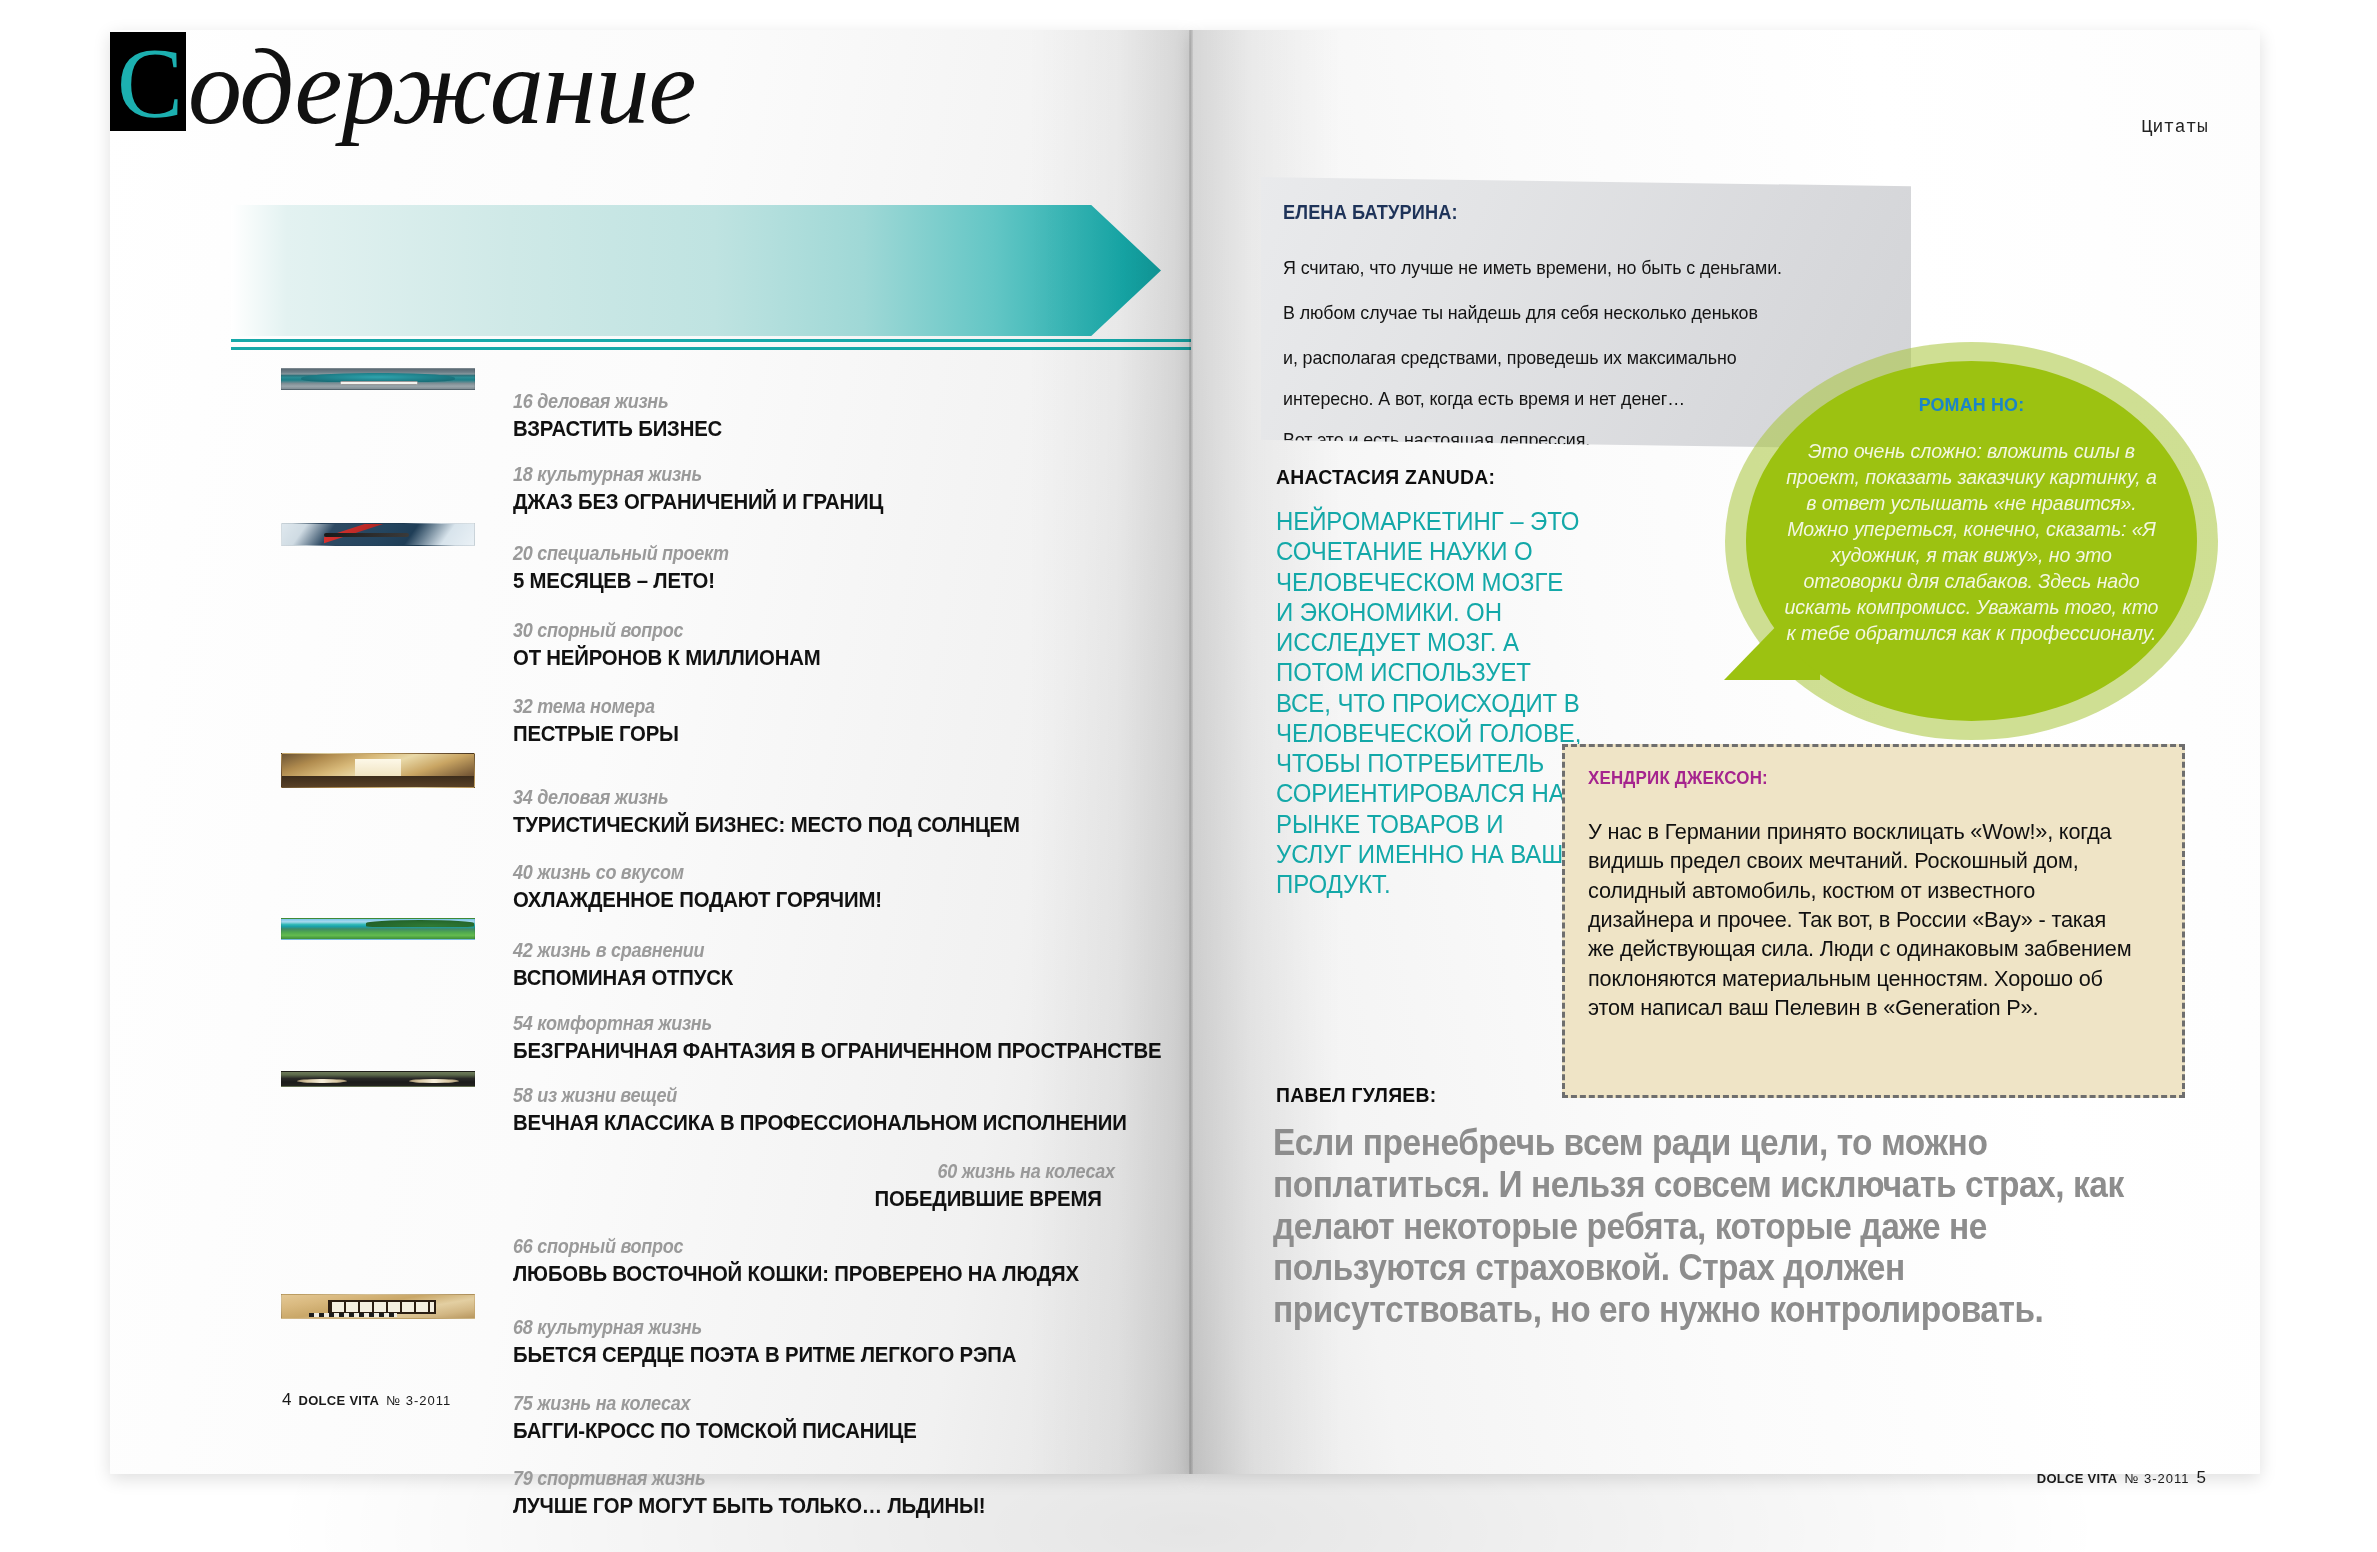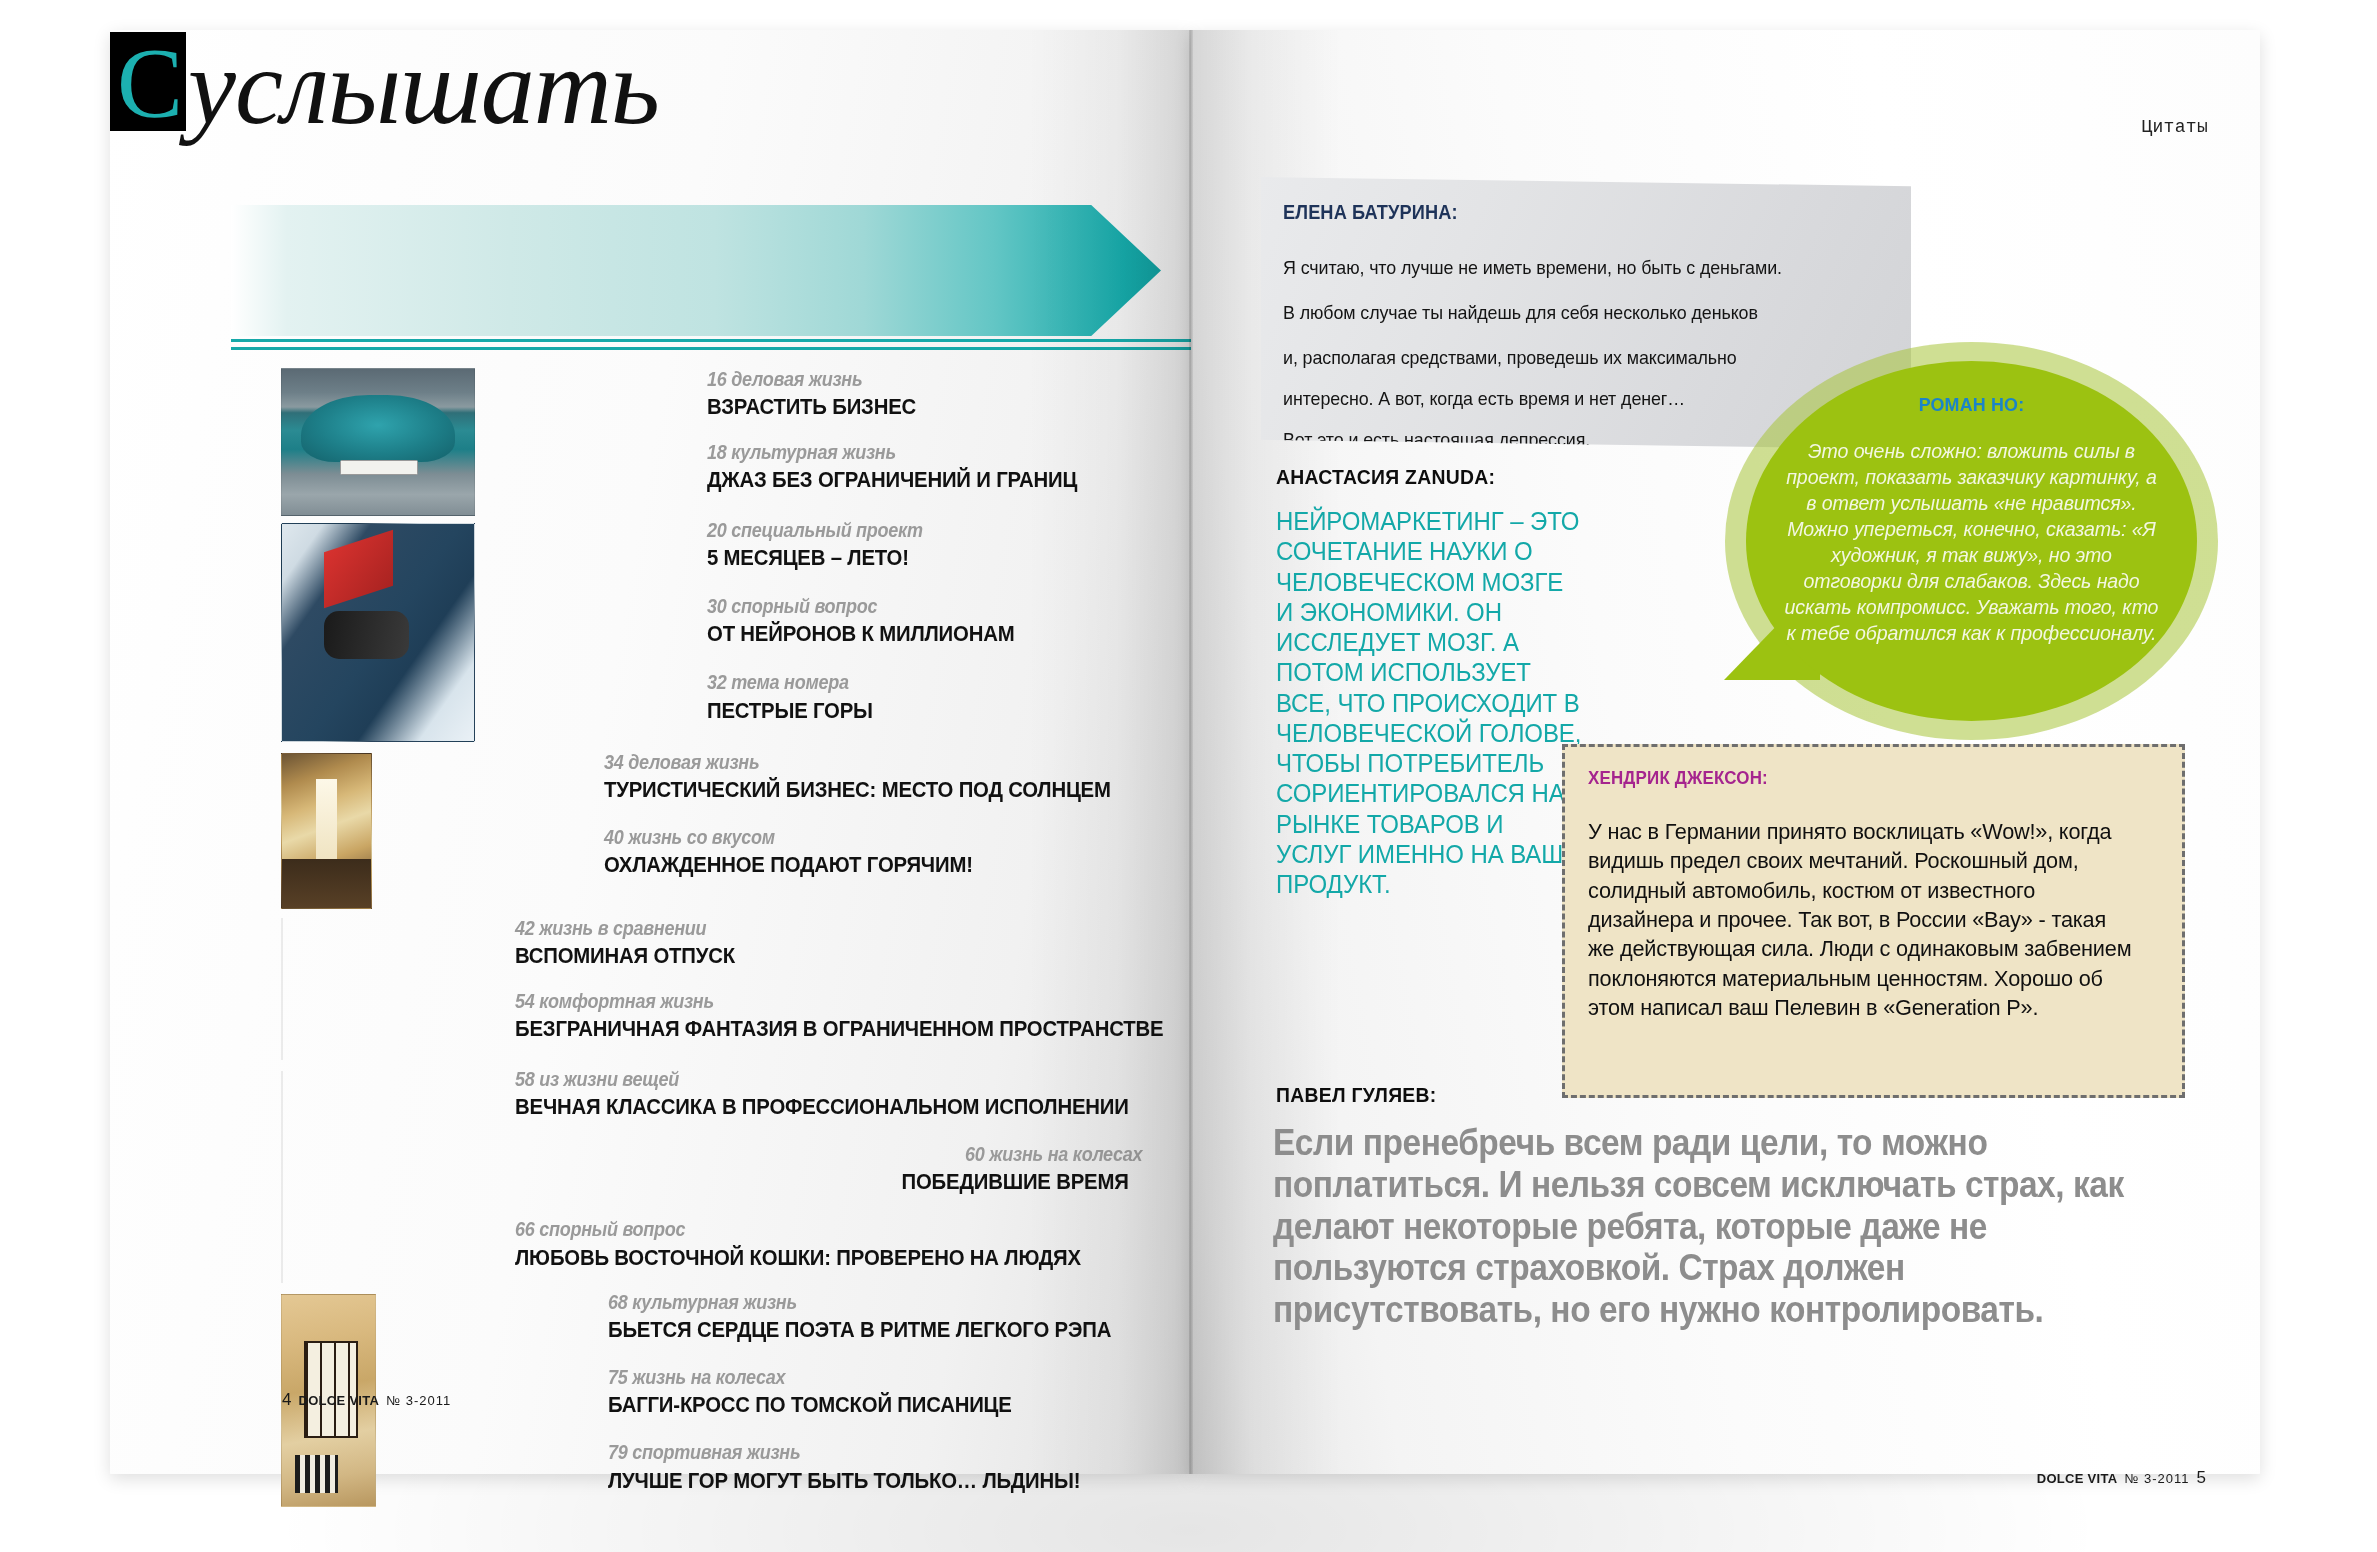--- a/index.html
+++ b/index.html
@@ -75,21 +75,21 @@
     position:absolute;left:121px;top:309px;width:1068px;height:3px;background:#16a9a9;
   }
   #toc-rule-thin{
     position:absolute;left:121px;top:317px;width:1068px;height:2.5px;background:#16a9a9;
   }
 
   #toc-list{
     position:absolute;left:171px;top:338px;width:886px;
   }
   .toc-row{
-    position:relative;display:flex;
+    position:relative;display:flex;flex-direction:column;
   }
   .toc-thumb{
     position:absolute;left:0;width:192px;border:0.5px solid rgba(0,0,0,0.07);
     background-size:cover;background-position:center;
   }
   .toc-entries{margin-left:232px;}
   .toc-entry{margin-bottom:4px;}
   .toc-kicker{
     font-family:"Liberation Sans", sans-serif;
     font-style:italic;font-weight:700;font-size:19.6px;color:#9a9a9a;
@@ -301,21 +301,21 @@
 <div id="spread-backdrop"></div>
 
 <div id="page-left" class="page">
 
   <div id="toc-banner">
     <div id="toc-banner-shape"></div>
   </div>
 
   <div id="toc-title">
     <span id="toc-dropcap">С</span>
-      <span>услышать</span>
+      <span>одержание</span>
   </div>
 
   <div id="toc-rule-thick"></div>
   <div id="toc-rule-thin"></div>
 
   <div id="toc-list">
 
     <div class="toc-row" style="height:151px;">
       <div class="toc-thumb thumb-car" style="top:0;height:146px;"></div>
       <div class="toc-entries">

